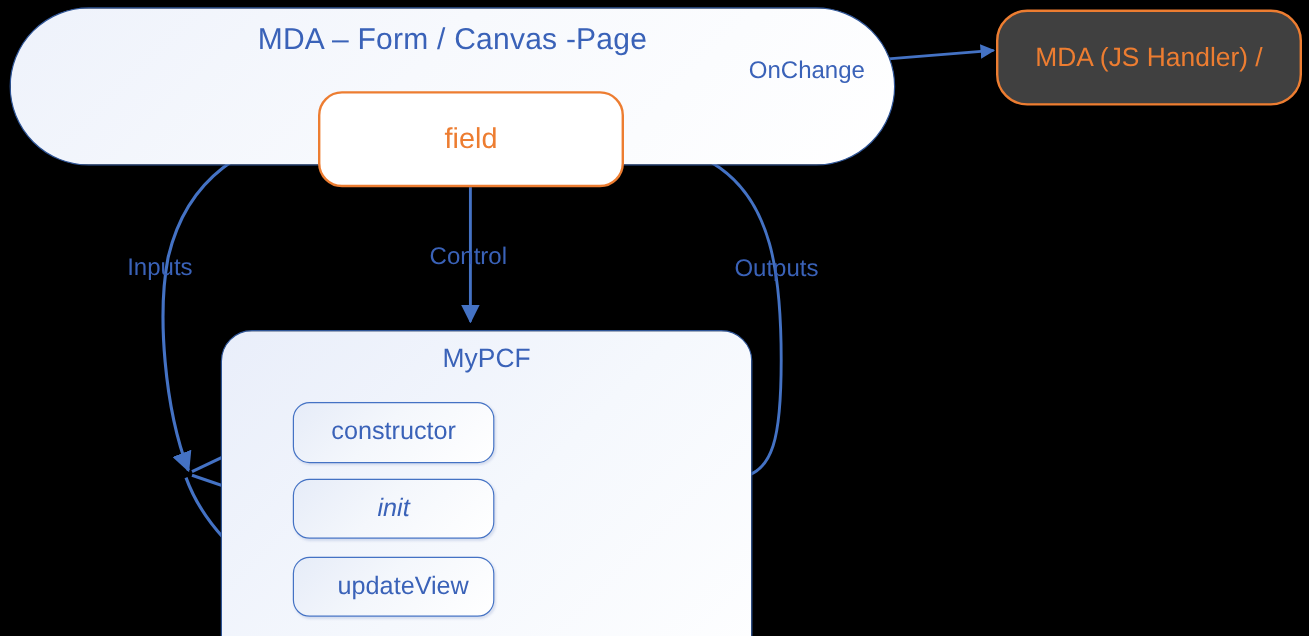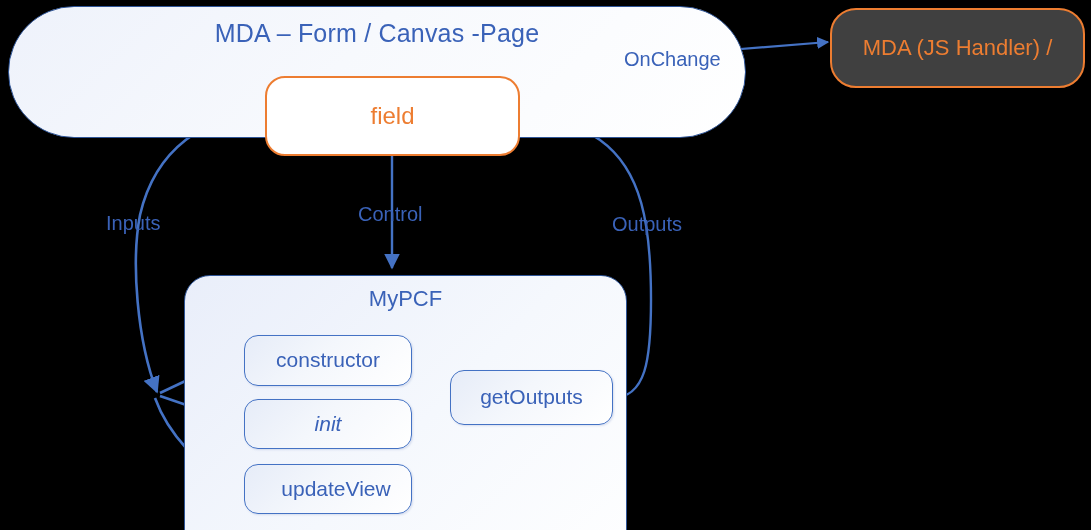--- a/index.html
+++ b/index.html
@@ -182,22 +182,19 @@
 
   <div class="node method-box" id="box-constructor">
     <span>constructor</span>
   </div>
   <div class="node method-box" id="box-init">
     <span>init</span>
   </div>
   <div class="node method-box" id="box-updateview">
     <span>updateView</span>
   </div>
-  <div class="node method-box" id="box-getoutputs">
-    <span>getOutputs</span>
-  </div>
 
   <span class="edge-label" id="label-inputs">Inputs</span>
   <span class="edge-label" id="label-control">Control</span>
   <span class="edge-label" id="label-outputs">Outputs</span>
   <span class="edge-label" id="label-onchange">OnChange</span>
 
 </div>
 
 </body></html>

